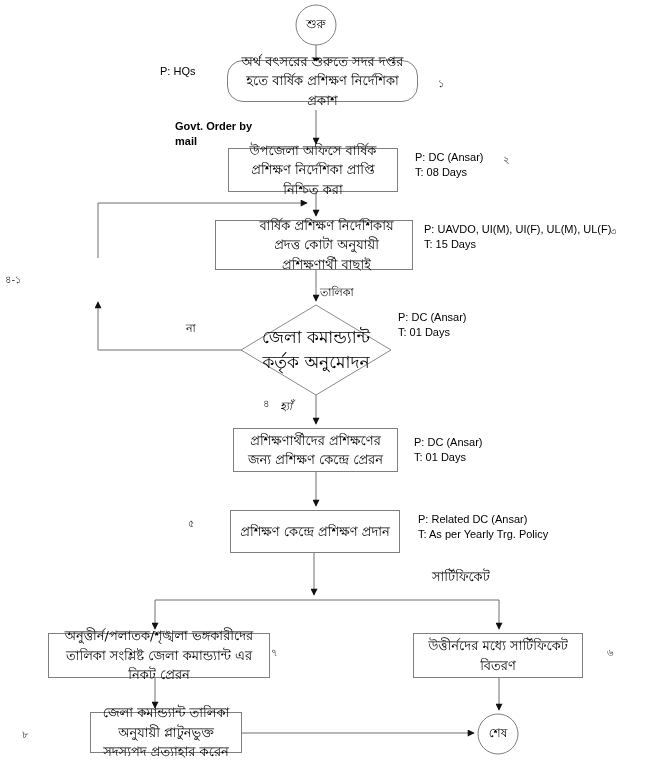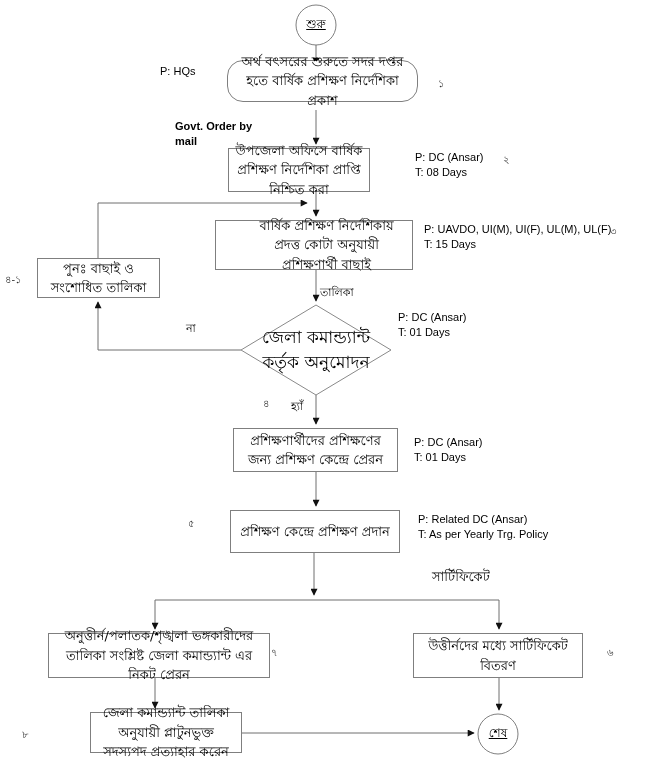--- a/index.html
+++ b/index.html
@@ -9,21 +9,21 @@
     overflow:hidden;
   }
   #wires{position:absolute;left:0;top:0;width:645px;height:775px;}
   .box{
     position:absolute;border:1px solid #7f7f7f;background:#fff;
     display:flex;align-items:center;justify-content:center;text-align:center;
     font-size:13px;line-height:1.5;padding:2px 5px;box-sizing:border-box;
   }
   .term-label{
     position:absolute;display:flex;align-items:center;justify-content:center;
-    font-size:12px;text-align:center;text-decoration:underline;
+    font-size:12px;text-align:center;
   }
   .diamond-label{
     position:absolute;display:flex;align-items:center;justify-content:center;
     text-align:center;font-size:17px;line-height:1.45;
   }
   .ann{
     position:absolute;font-size:11px;line-height:1.35;
     font-family:"Liberation Sans","DejaVu Sans",sans-serif;white-space:nowrap;
   }
   .ann.bold{font-weight:bold;white-space:normal;width:110px;}
@@ -63,23 +63,22 @@
       <path d="M155,678 V708" marker-end="url(#arr)"></path>
       <path d="M499,678 V710" marker-end="url(#arr)"></path>
       <path d="M242,733 H474" marker-end="url(#arr)"></path>
     </g>
   </svg>
 
   <div class="term-label" style="left:296px;top:5px;width:40px;height:40px;">শুরু</div>
   <div class="term-label" style="left:478px;top:714px;width:40px;height:40px;">শেষ</div>
 
   <div class="box" style="left:227px;top:60px;width:191px;height:42px;border-radius:16px;">অর্থ বৎসরের শুরুতে সদর দপ্তর হতে বার্ষিক প্রশিক্ষণ নির্দেশিকা প্রকাশ</div>
-  <div class="box" style="left:228px;top:148px;width:142px;height:44px;">উপজেলা অফিসে বার্ষিক প্রশিক্ষণ নির্দেশিকা প্রাপ্তি নিশ্চিত করা</div>
+  <div class="box" style="left:228px;top:148px;width:170px;height:44px;">উপজেলা অফিসে বার্ষিক প্রশিক্ষণ নির্দেশিকা প্রাপ্তি নিশ্চিত করা</div>
   <div class="box" style="left:215px;top:220px;width:198px;height:50px;padding-left:30px;">বার্ষিক প্রশিক্ষণ নির্দেশিকায় প্রদত্ত কোটা অনুযায়ী প্রশিক্ষণার্থী বাছাই</div>
-  <div class="box" style="left:37px;top:258px;width:123px;height:40px;">পুনঃ বাছাই ও সংশোধিত তালিকা</div>
   <div class="diamond-label" style="left:251px;top:315px;width:130px;height:70px;">জেলা কমান্ড্যান্ট কর্তৃক অনুমোদন</div>
   <div class="box" style="left:233px;top:428px;width:165px;height:44px;">প্রশিক্ষণার্থীদের প্রশিক্ষণের জন্য প্রশিক্ষণ কেন্দ্রে প্রেরন</div>
   <div class="box" style="left:230px;top:510px;width:170px;height:43px;">প্রশিক্ষণ কেন্দ্রে প্রশিক্ষণ প্রদান</div>
   <div class="box" style="left:48px;top:633px;width:222px;height:45px;">অনুত্তীর্ন/পলাতক/শৃঙ্খলা ভঙ্গকারীদের তালিকা সংশ্লিষ্ট জেলা কমান্ড্যান্ট এর নিকট প্রেরন</div>
   <div class="box" style="left:413px;top:633px;width:170px;height:45px;">উত্তীর্নদের মধ্যে সার্টিফিকেট বিতরণ</div>
   <div class="box" style="left:90px;top:712px;width:152px;height:41px;">জেলা কমান্ড্যান্ট তালিকা অনুযায়ী প্লাটুনভুক্ত সদস্যপদ প্রত্যাহার করেন</div>
 
   <div class="ann" style="left:160px;top:64px;">P: HQs</div>
 
   <div class="ann bold" style="left:175px;top:119px;">
@@ -107,21 +106,21 @@
     <div>T: 01 Days</div>
   </div>
 
   <div class="ann" style="left:418px;top:512px;">
     <div>P: Related DC (Ansar)</div>
     <div>T: As per Yearly Trg. Policy</div>
   </div>
 
   <div class="edge-label" style="left:320px;top:284px;">তালিকা</div>
   <div class="edge-label" style="left:186px;top:320px;">না</div>
-  <div class="edge-label" style="left:291px;top:398px;">হ্যাঁ</div>
+  <div class="edge-label" style="left:280px;top:398px;font-style:italic;">হ্যাঁ</div>
   <div class="edge-label" style="left:432px;top:567px;font-size:13px;">সার্টিফিকেট</div>
 
   <div class="num" style="left:438px;top:76px;">১</div>
   <div class="num" style="left:503px;top:152px;">২</div>
   <div class="num" style="left:610px;top:224px;">৩</div>
   <div class="num" style="left:5px;top:272px;">৪-১</div>
   <div class="num" style="left:263px;top:396px;">৪</div>
   <div class="num" style="left:188px;top:516px;">৫</div>
   <div class="num" style="left:607px;top:645px;">৬</div>
   <div class="num" style="left:271px;top:645px;">৭</div>

